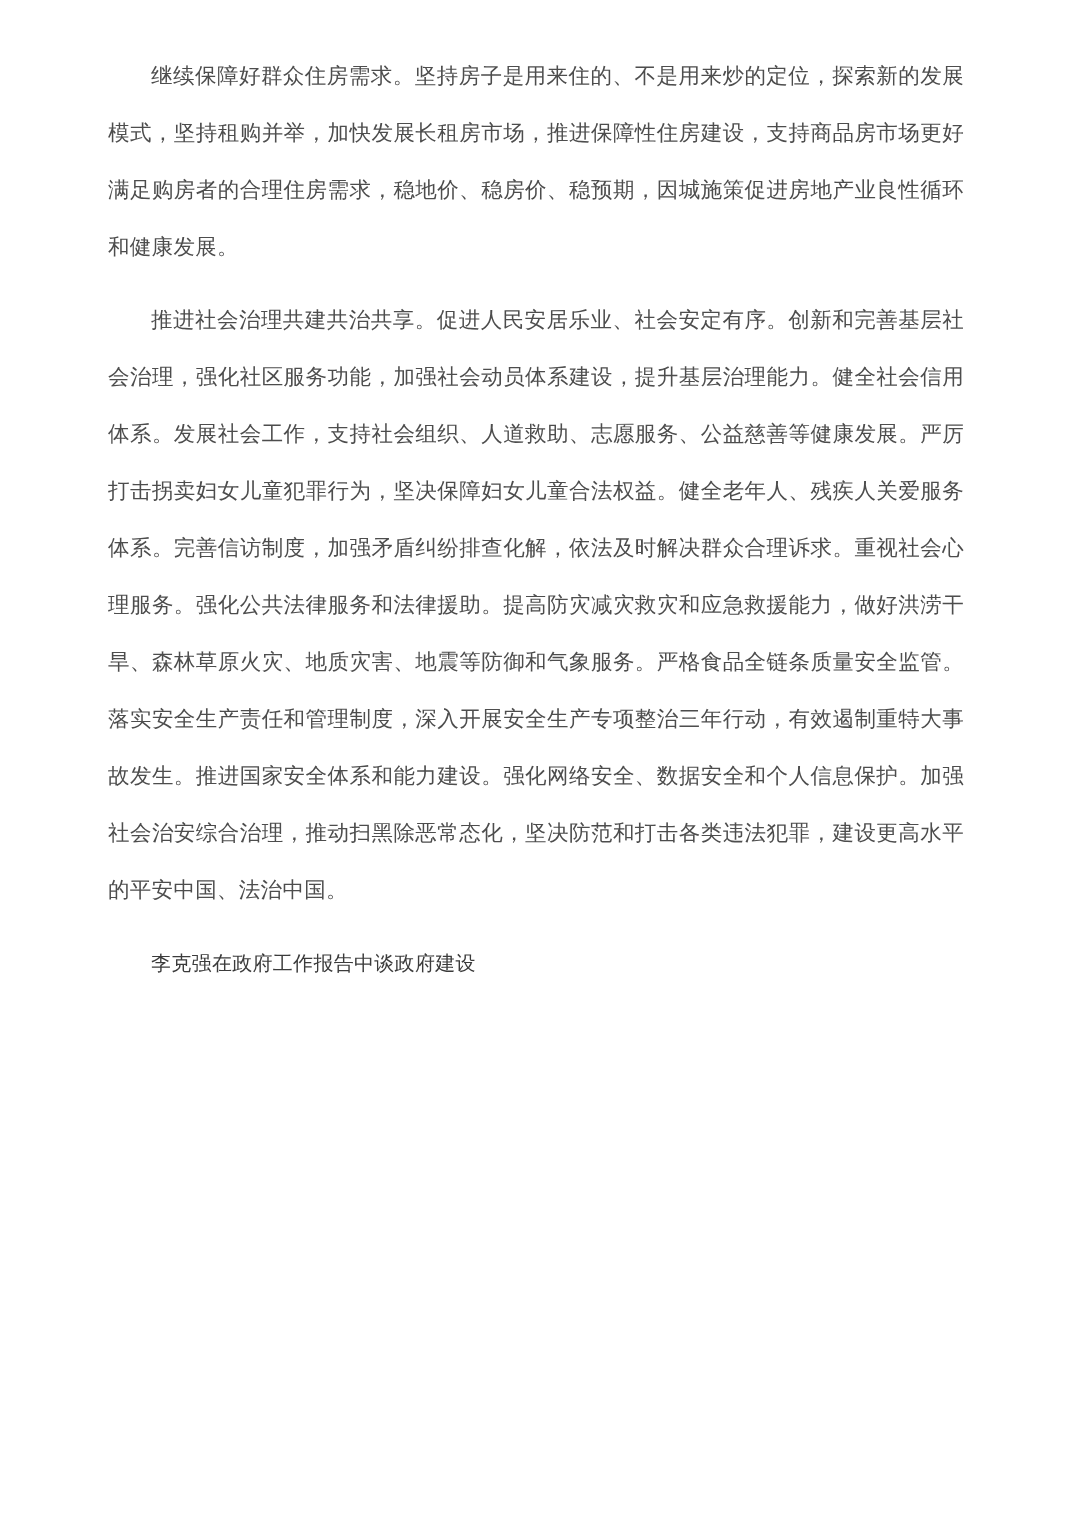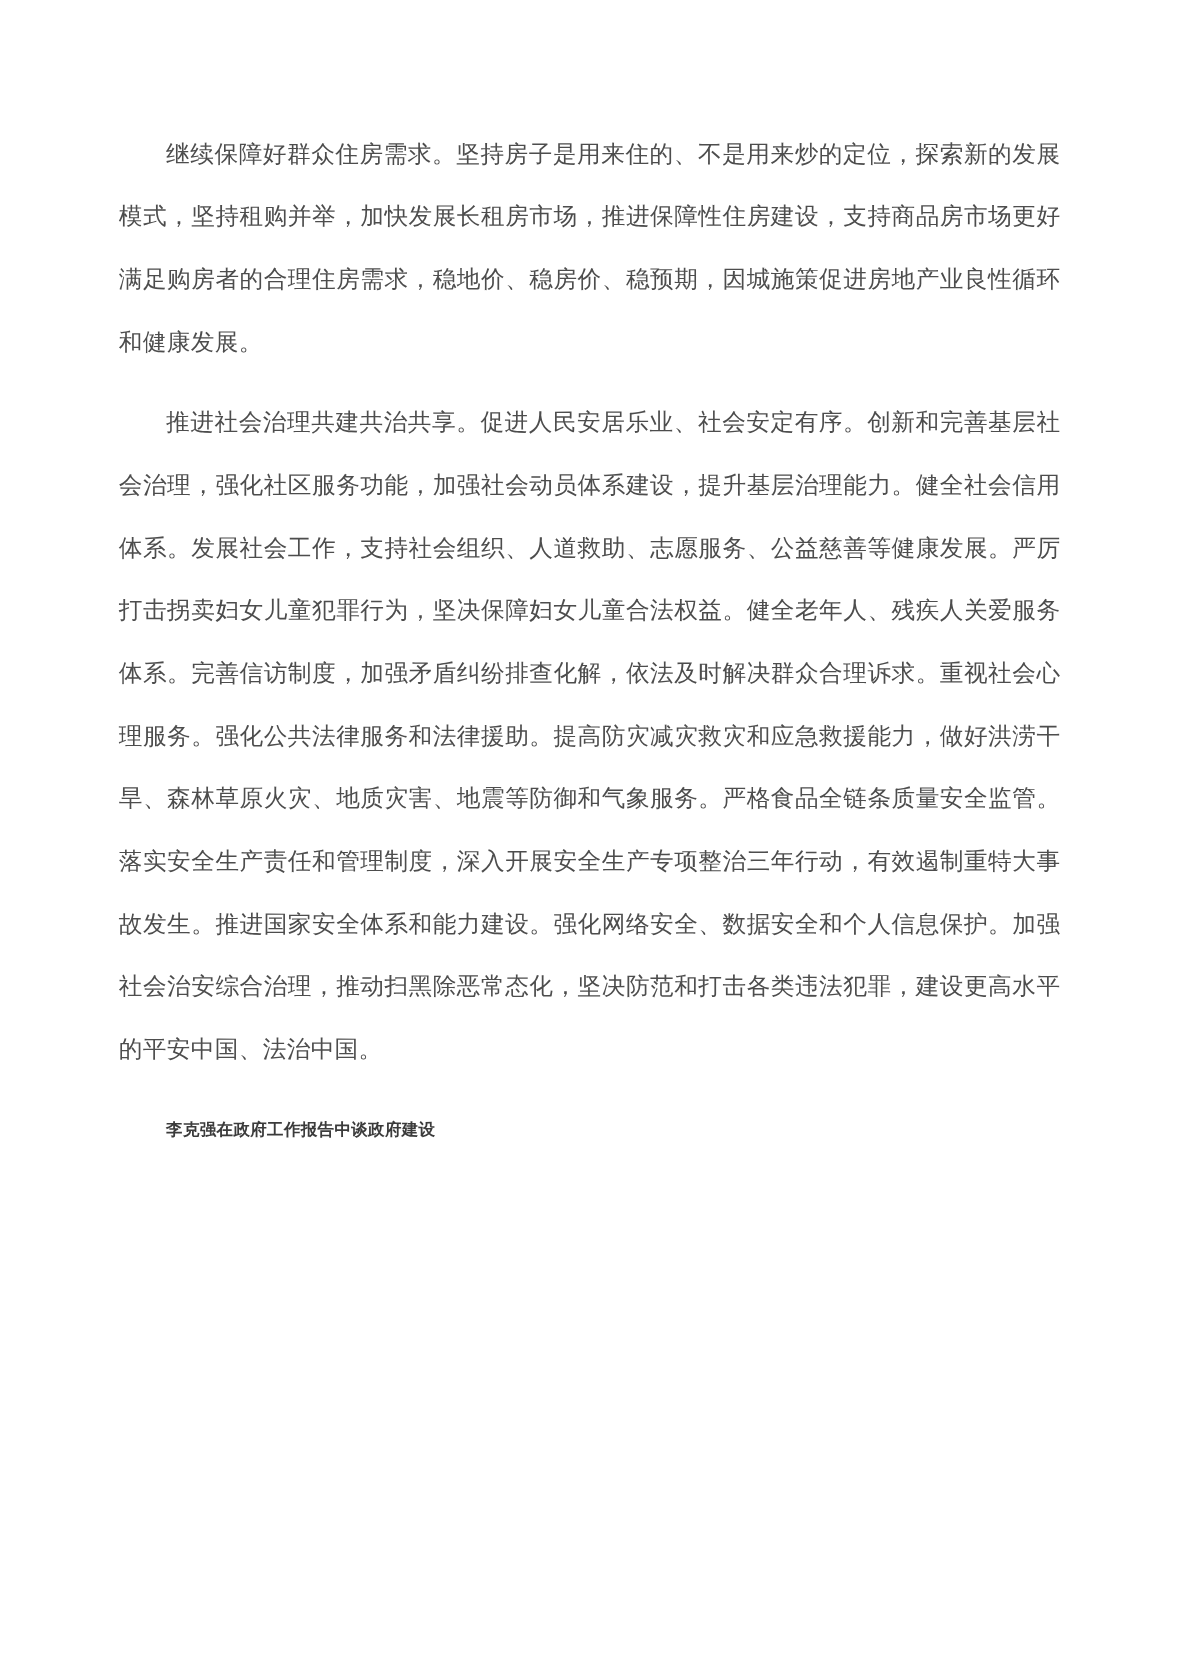--- a/index.html
+++ b/index.html
@@ -10,40 +10,40 @@
   body {
     width: 1074px;
     height: 1520px;
     font-family: "Liberation Sans", "DejaVu Sans", sans-serif;
     overflow: hidden;
   }
   .page {
     box-sizing: border-box;
     width: 1074px;
     height: 1520px;
-    padding: 112px 110px 0 108px;
+    padding: 48px 110px 0 108px;
     background: var(--page-bg, #ffffff);
   }
   .para {
     margin: 0 0 16px 0;
     font-size: 21.5px;
     line-height: 57px;
     color: var(--body-text, #4d4d4d);
     text-indent: 43px;
     text-align: justify;
     text-justify: inter-ideograph;
     letter-spacing: 0.3px;
     word-break: break-all;
   }
   .heading {
     margin: 0;
-    font-size: 15px;
+    font-size: 20px;
     line-height: 57px;
     color: var(--heading-text, #3b3b3b);
-    font-weight: bold;
+    font-weight: normal;
     text-indent: 43px;
     letter-spacing: 0.3px;
   }
 </style>
 </head>
 <body>
 
 <div class="page">
   <p class="para">继续保障好群众住房需求。坚持房子是用来住的、不是用来炒的定位，探索新的发展模式，坚持租购并举，加快发展长租房市场，推进保障性住房建设，支持商品房市场更好满足购房者的合理住房需求，稳地价、稳房价、稳预期，因城施策促进房地产业良性循环和健康发展。</p>
   <p class="para">推进社会治理共建共治共享。促进人民安居乐业、社会安定有序。创新和完善基层社会治理，强化社区服务功能，加强社会动员体系建设，提升基层治理能力。健全社会信用体系。发展社会工作，支持社会组织、人道救助、志愿服务、公益慈善等健康发展。严厉打击拐卖妇女儿童犯罪行为，坚决保障妇女儿童合法权益。健全老年人、残疾人关爱服务体系。完善信访制度，加强矛盾纠纷排查化解，依法及时解决群众合理诉求。重视社会心理服务。强化公共法律服务和法律援助。提高防灾减灾救灾和应急救援能力，做好洪涝干旱、森林草原火灾、地质灾害、地震等防御和气象服务。严格食品全链条质量安全监管。落实安全生产责任和管理制度，深入开展安全生产专项整治三年行动，有效遏制重特大事故发生。推进国家安全体系和能力建设。强化网络安全、数据安全和个人信息保护。加强社会治安综合治理，推动扫黑除恶常态化，坚决防范和打击各类违法犯罪，建设更高水平的平安中国、法治中国。</p>

